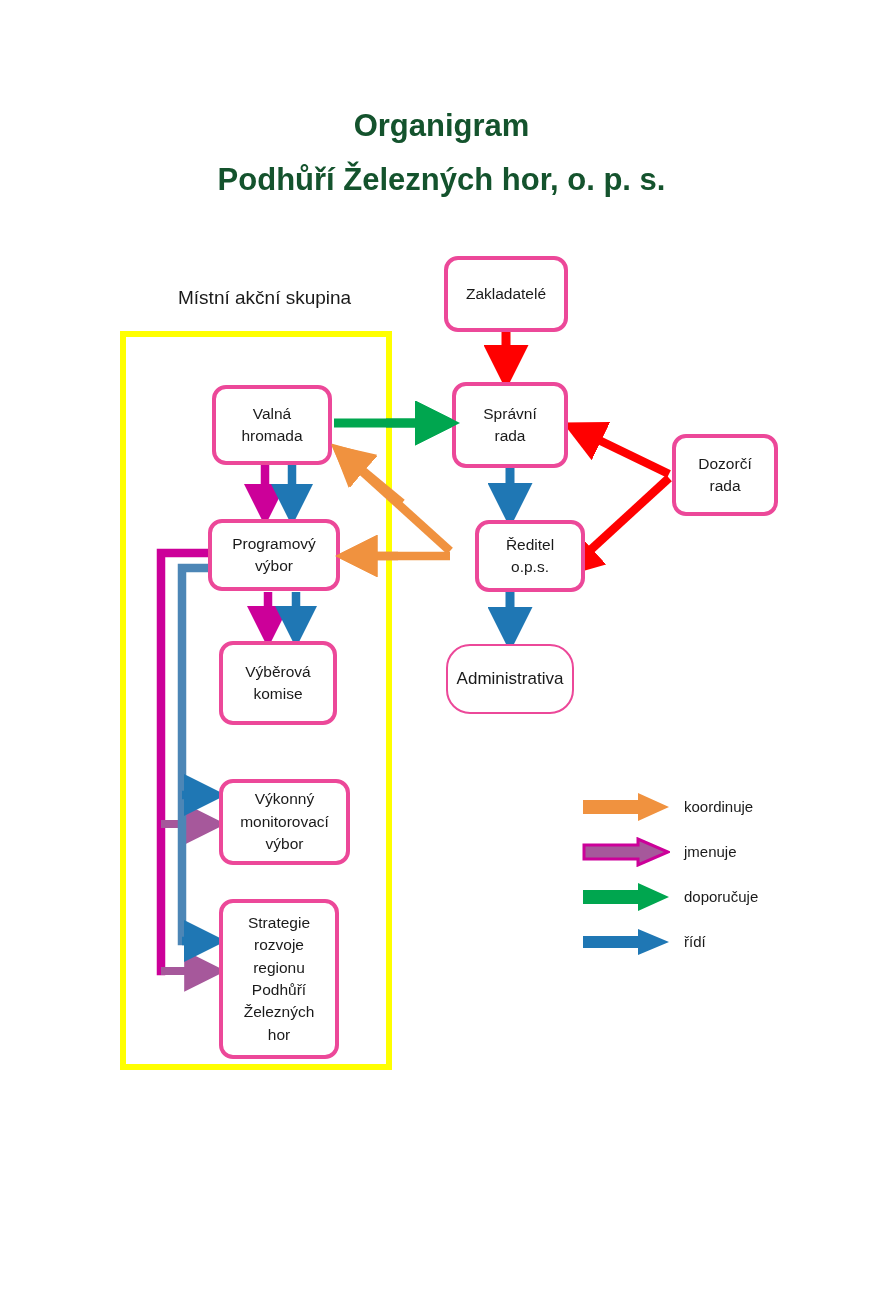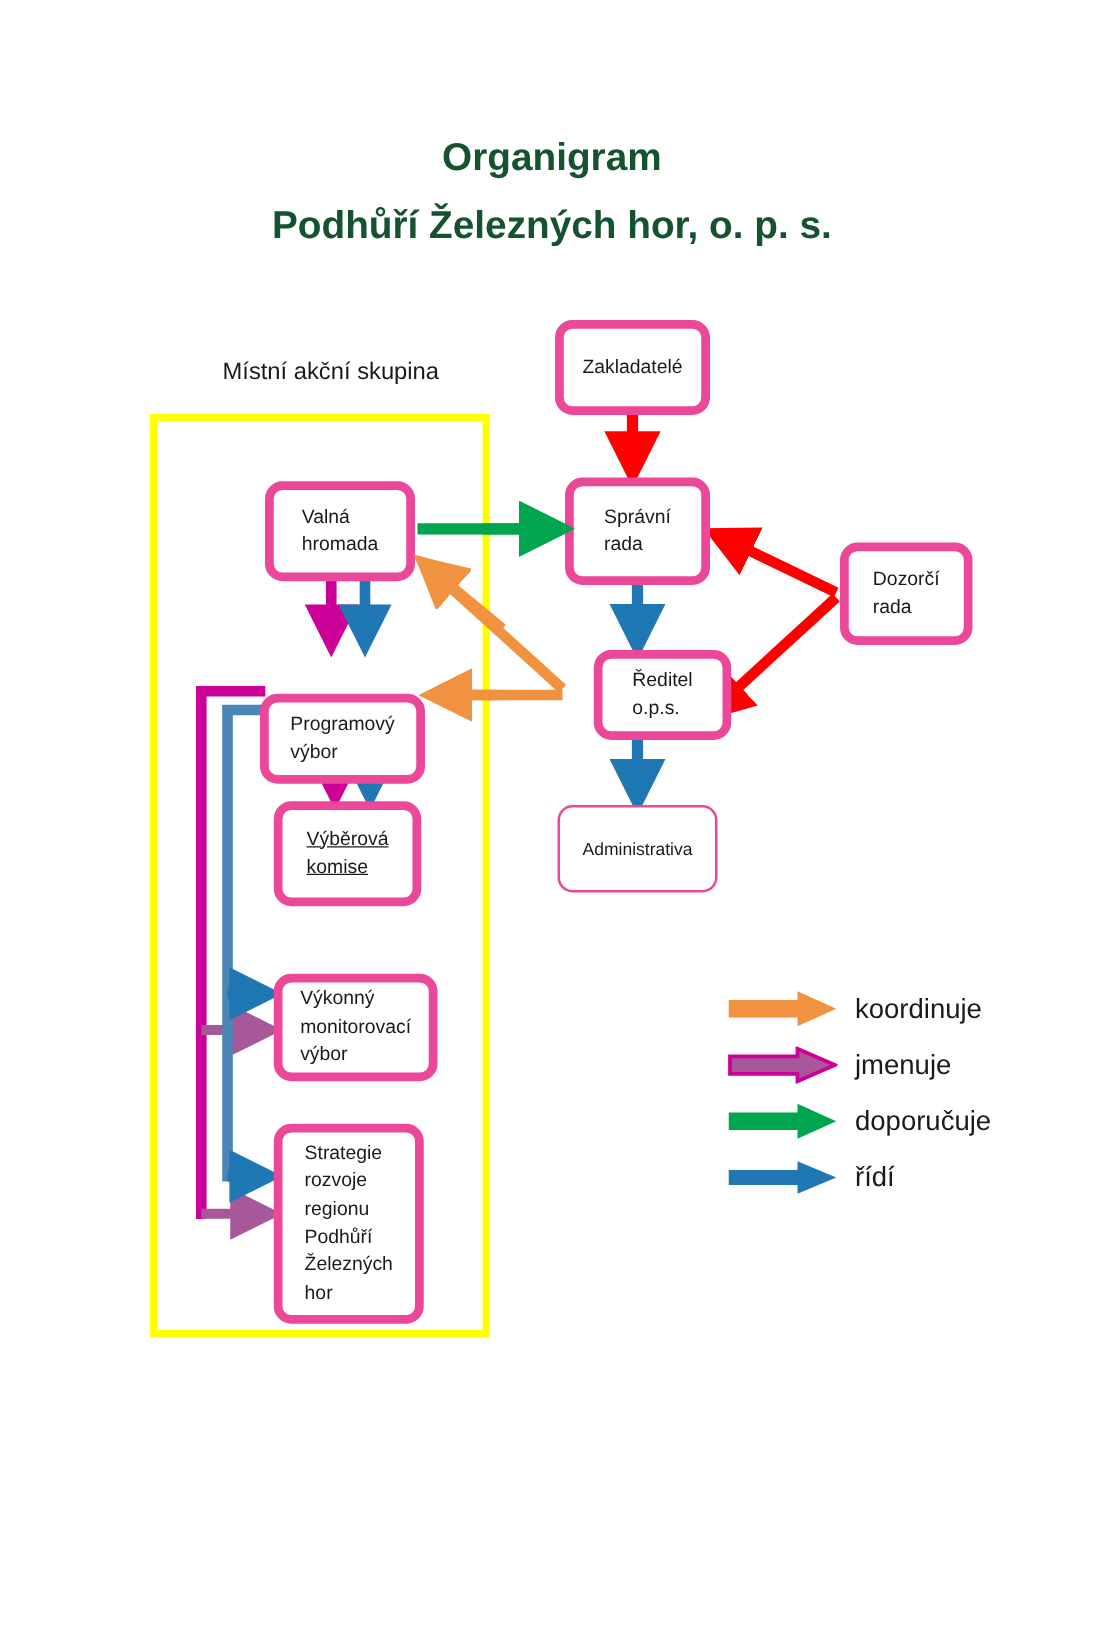--- a/index.html
+++ b/index.html
@@ -41,62 +41,62 @@
     color:#1a1a1a;
     white-space:nowrap;
     z-index:9;
   }
 
   
   .node {
     position:absolute;
     box-sizing:border-box;
     background:#ffffff;
-    border:7px solid #ec4899;
+    border:4px solid #ec4899;
     border-radius:14px;
     display:flex;
     align-items:center;
     justify-content:center;
-    text-align:left;
+    text-align:center;
     font-size:15.5px;
     line-height:1.45;
     z-index:10;
     color:#1a1a1a;
   }
   .node span { display:block; padding:0 4px; }
-  .node.thin { border-width:2.5px; font-size:14px; border-radius:12px; }
+  .node.thin { border-width:2.5px; font-size:17px; border-radius:24px; }
 
   #node-zakladatele  { left:444px; top:256px; width:124px; height:76px; }
   #node-spravni      { left:452px; top:382px; width:116px; height:86px; }
   #node-reditel      { left:452px; top:520px; width:110px; height:72px;margin-left:23px; }
   #node-administr    { left:446px; top:644px; width:128px; height:70px; }
   #node-dozorci      { left:672px; top:434px; width:106px; height:82px; }
 
   #node-valna        { left:212px; top:385px; width:120px; height:80px; }
-  #node-programovy   { left:208px; top:519px; width:132px; height:72px;margin-top:36px; }
-  #node-vyberova     { left:219px; top:641px; width:118px; height:84px;text-decoration:underline; }
+  #node-programovy   { left:208px; top:519px; width:132px; height:72px; }
+  #node-vyberova     { left:219px; top:641px; width:118px; height:84px; }
   #node-vykonny      { left:219px; top:779px; width:131px; height:86px; }
   #node-strategie    { left:219px; top:899px; width:120px; height:160px; }
 
   
   #arrows { position:absolute; left:0; top:0; width:883px; height:1300px; z-index:6; }
   #arrows-top { position:absolute; left:0; top:0; width:883px; height:1300px; z-index:12; }
 
   
   #legend { position:absolute; left:582px; top:784px; width:260px; z-index:10; }
   .legend-row {
     position:relative;
     height:45px;
     display:flex;
     align-items:center;
   }
   .legend-arrow { width:88px; height:30px; flex:0 0 88px; }
   .legend-label {
     margin-left:14px;
-    font-size:22px;
+    font-size:15px;
     color:#1a1a1a;
     white-space:nowrap;
   }
 </style>
 </head>
 <body>
 
 <div id="canvas">
 
   <div class="title" id="title-line1">Organigram</div>

